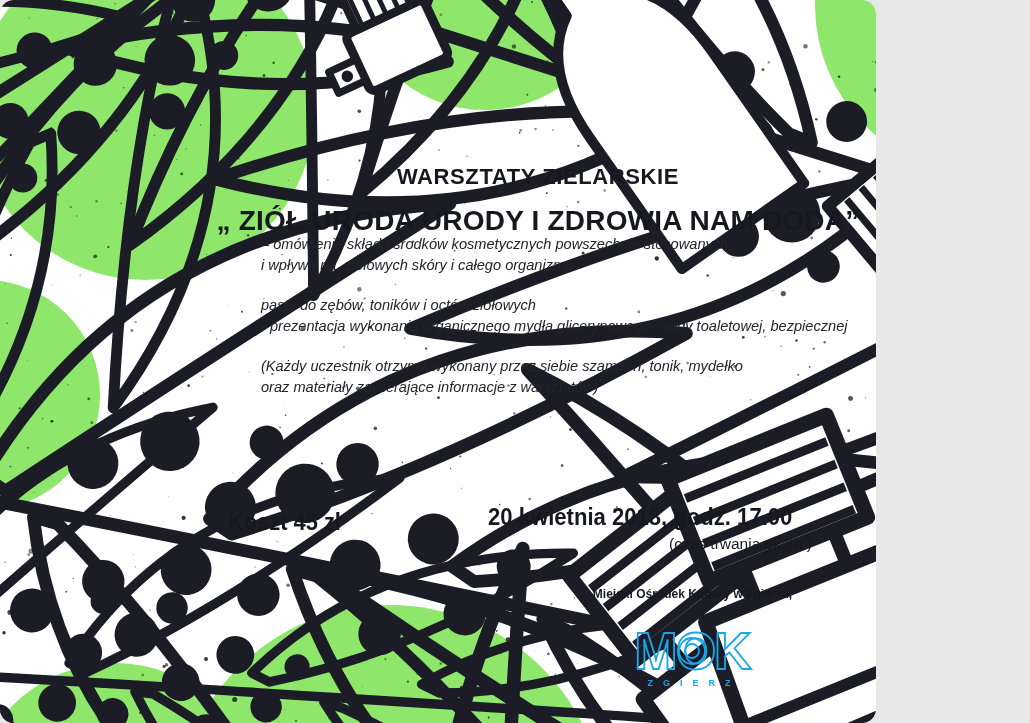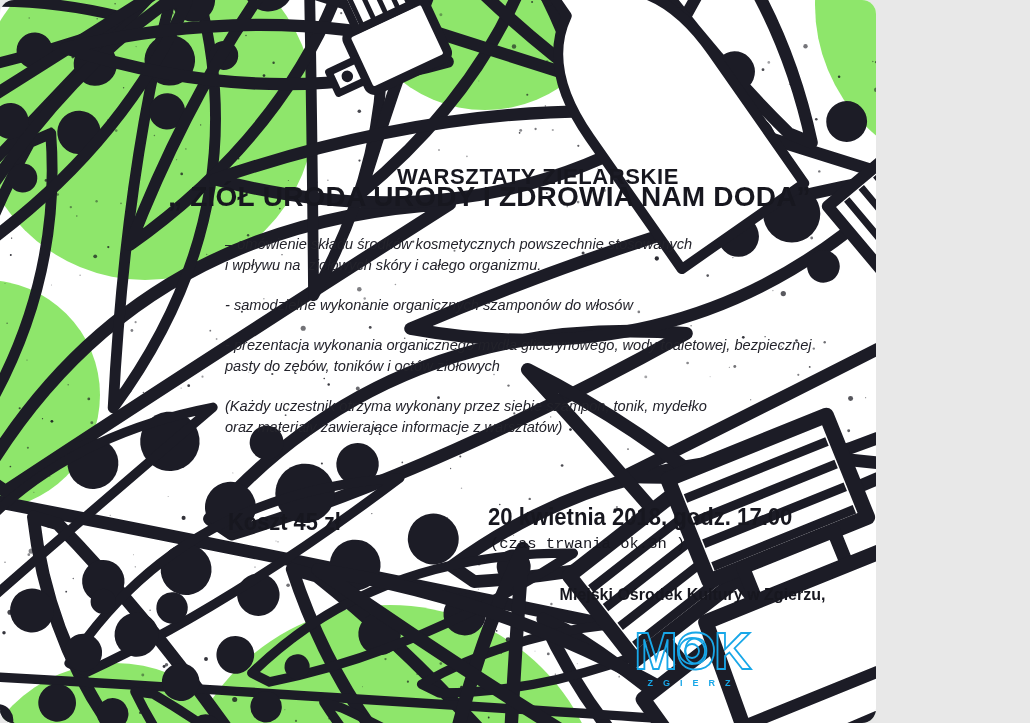--- a/index.html
+++ b/index.html
@@ -9,34 +9,34 @@
     background:#ffffff;
     overflow:hidden;
     font-family:"Liberation Sans", sans-serif;
     color:#17171f;
     border-radius:14px;
   }
   .decor{position:absolute;inset:0;width:1030px;height:723px;}
   .txt{position:absolute;}
   .title{left:218px;width:640px;top:164px;font-size:22px;font-weight:700;
          text-align:center;letter-spacing:.6px;white-space:nowrap;}
-  .subtitle{left:168px;width:740px;top:181px;font-size:28px;font-weight:700;
-         white-space:nowrap;letter-spacing:.2px;}
+  .subtitle{left:168px;width:740px;top:205px;font-size:28px;font-weight:700;
+         text-align:center;white-space:nowrap;letter-spacing:.2px;}
   .bodytext{left:225px;top:234px;font-size:14.6px;line-height:21px;
          font-style:italic;color:#23232b;}
   .para{margin:0 0 19px 0;}
-  .line{white-space:pre;}
+  .line{white-space:pre;margin-left:36px;}
   .price{left:228px;top:509px;font-size:23px;font-weight:700;
          transform:scaleX(.95);transform-origin:left top;white-space:nowrap;}
   .datetime{left:488px;top:503px;font-size:24px;font-weight:700;
          transform:scaleX(.92);transform-origin:left top;white-space:nowrap;}
-  .duration{left:490px;width:322px;top:535px;font-size:15.5px;text-align:left;
-         white-space:nowrap;font-family:Liberation Mono, monospace;}
+  .duration{left:490px;width:322px;top:535px;font-size:15.5px;text-align:right;
+         white-space:nowrap;}
   .venue{left:540px;width:305px;top:587px;text-align:center;font-weight:700;
-         font-size:16px;line-height:15px;}
+         font-size:12px;line-height:15px;}
   .logo{left:630px;top:622px;width:124px;height:80px;}
   .art{stroke:#1c1c26;stroke-width:3;fill:none;stroke-linecap:round;stroke-linejoin:round;}
   .vessel{stroke:#1c1c26;fill:#ffffff;stroke-linejoin:round;stroke-linecap:round;}
 </style>
 </head>
 <body>
 
 <div class="poster">
 
   <svg class="decor" viewBox="0 0 1030 723" aria-hidden="true">
@@ -594,25 +594,22 @@
   <div class="txt subtitle">„ ZIÓŁ URODA URODY I ZDROWIA NAM DODA”</div>
 
   <div class="txt bodytext">
     <div class="para">
       <div class="line">– omówienie składu środków kosmetycznych powszechnie stosowanych</div>
       <div class="line">i wpływu na  ziołowych skóry i całego organizmu.</div>
     </div>
     <div class="para">
     </div>
     <div class="para">
-      <div class="line">- samodzielne wykonanie organicznych szamponów do włosów</div>
-    </div>
-    <div class="para">
+      <div class="line">pasty do zębów, toników i octów ziołowych</div>
       <div class="line">- prezentacja wykonania organicznego mydła glicerynowego, wody toaletowej, bezpiecznej</div>
-      <div class="line">pasty do zębów, toników i octów ziołowych</div>
     </div>
     <div class="para">
       <div class="line">(Każdy uczestnik otrzyma wykonany przez siebie szampon, tonik, mydełko</div>
       <div class="line">oraz materiały zawierające informacje z warsztatów)</div>
     </div>
   </div>
 
   <div class="txt price">Koszt 45 zł</div>
   <div class="txt datetime">20 kwietnia 2018, godz. 17.00</div>
   <div class="txt duration">(czas trwania ok.3h )</div>

